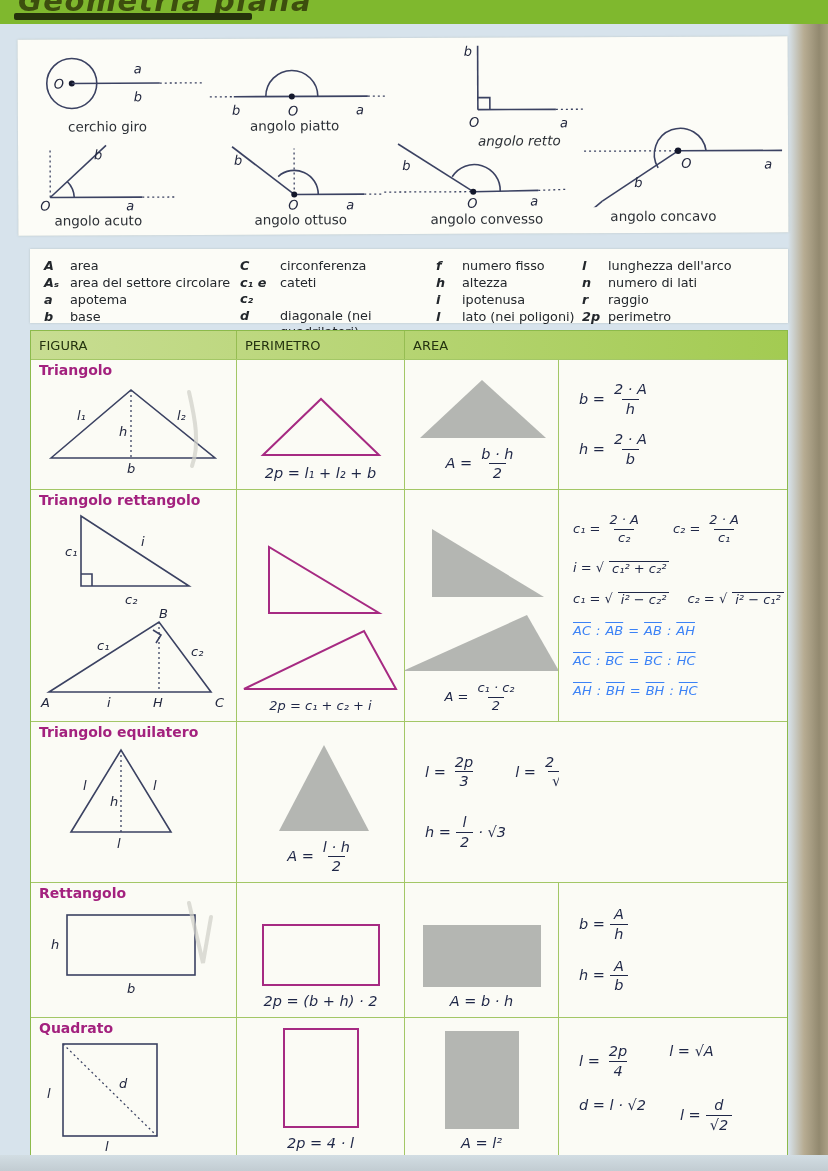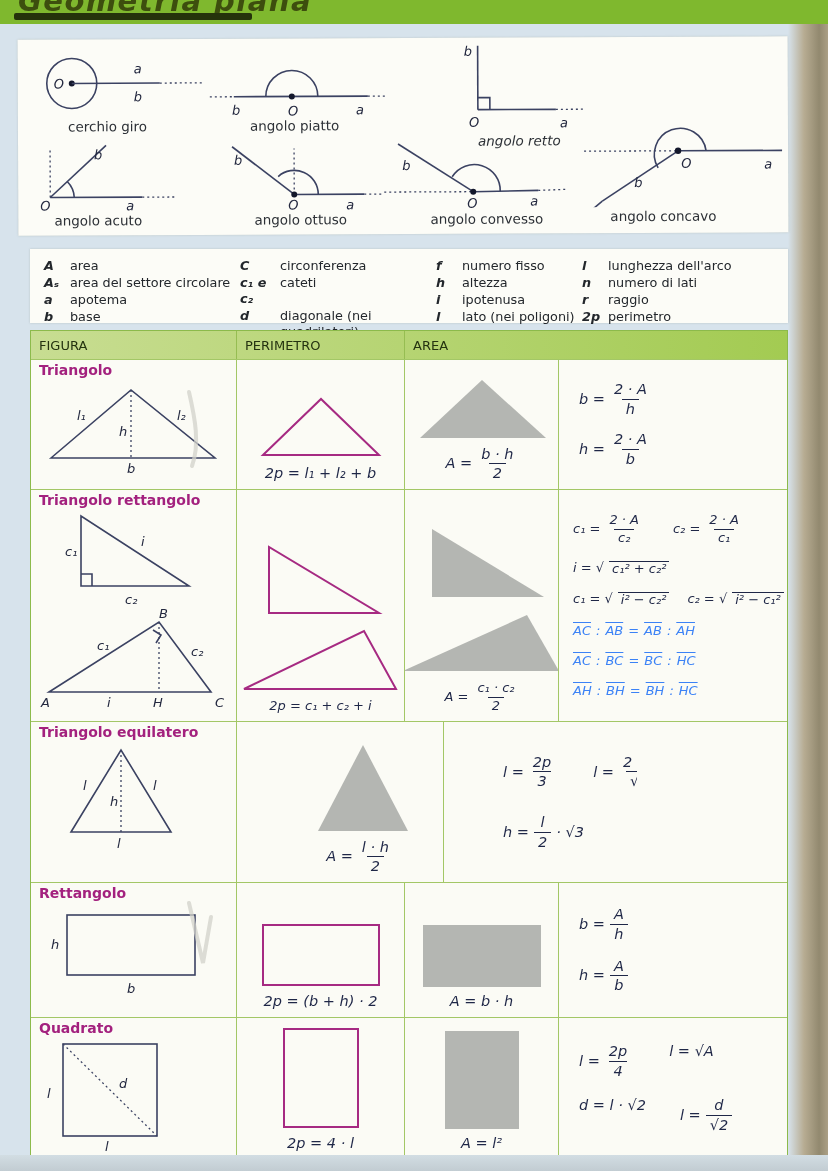--- a/index.html
+++ b/index.html
@@ -415,21 +415,21 @@
             <span>:</span>
             <span class="ov">BH</span>
             <span>=</span>
             <span class="ov">BH</span>
             <span>:</span>
             <span class="ov">HC</span>
           </div>
       </div>
     </div>
 
-    <div class="trow" style="height:160px;gap:39px;">
+    <div class="trow" style="height:160px;">
       <div class="td figcell">
         <div class="rowtitle">Triangolo equilatero</div>
         <svg width="140" height="112" viewBox="0 0 140 112" style="margin-left:10px;">
           <path class="ink" d="M 22 92 L 72 10 L 122 92 Z"></path>
           <line class="dsh" x1="72" y1="10" x2="72" y2="92"></line>
           <text class="lab" x="34" y="50">l</text>
           <text class="lab" x="104" y="50">l</text>
           <text class="lab" x="61" y="66">h</text>
           <text class="lab" x="68" y="108">l</text>
         </svg>

